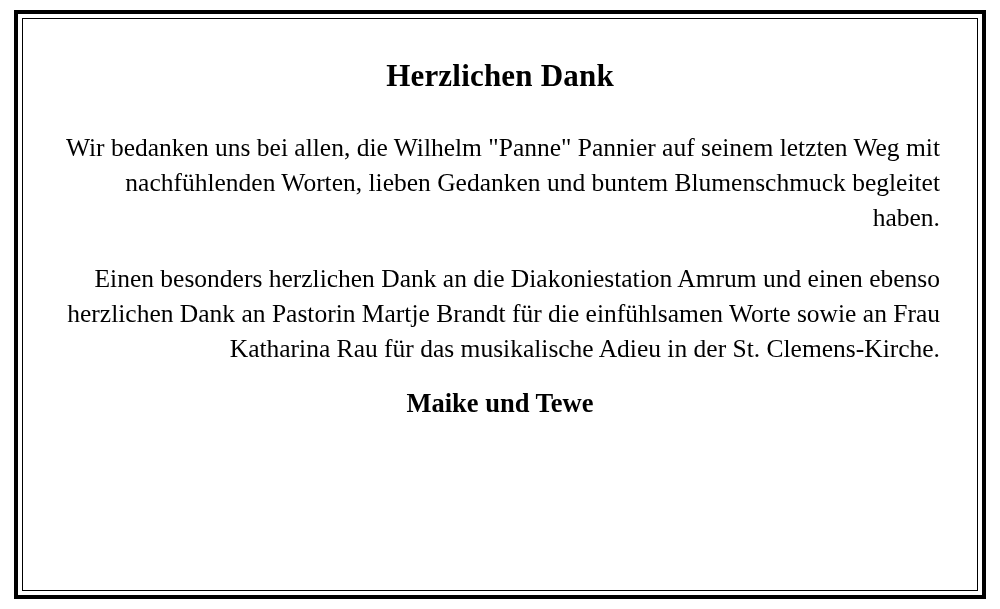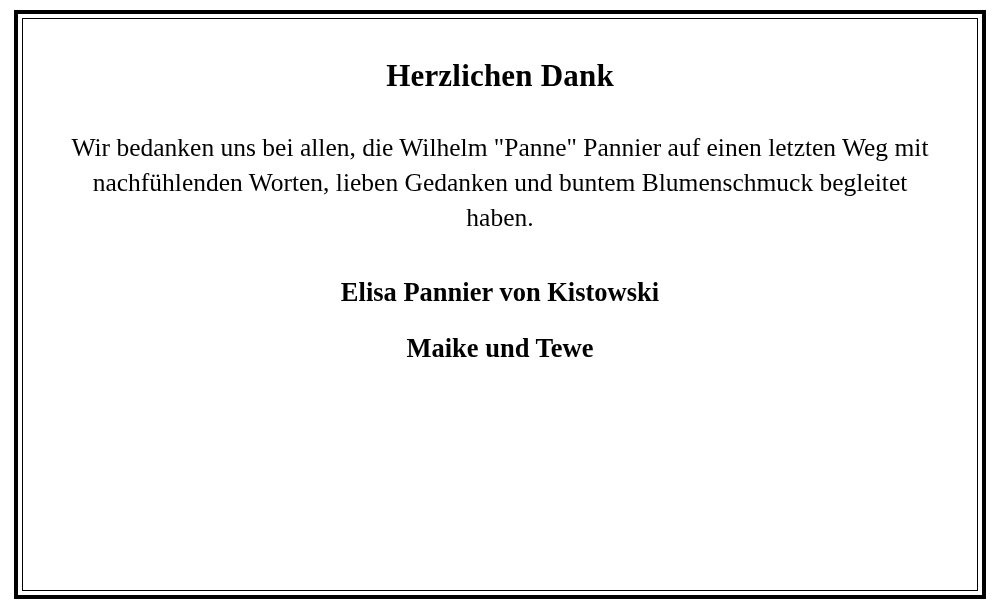--- a/index.html
+++ b/index.html
@@ -44,21 +44,21 @@
   .content {
     position: absolute;
     left: 40px;
     right: 40px;
     top: 40px;
     bottom: 34px;
     display: flex;
     flex-direction: column;
     align-items: center;
     justify-content: flex-start;
-    text-align: center;
+    text-align: right;
   }
   .heading {
     font-weight: bold;
     font-size: 31px;
     line-height: 40px;
     letter-spacing: 0.2px;
     margin: 0;
   }
   .heading.line1 { margin-top: 16px; }
   .heading.line2 { margin-top: 4px; }
@@ -84,19 +84,19 @@
 </head>
 <body>
 
 <div class="page">
   <div class="frame-outer"></div>
   <div class="frame-inner"></div>
 
   <div class="content">
     <div class="heading line1">Herzlichen Dank</div>
 
-    <p class="para p1">Wir bedanken uns bei allen, die Wilhelm "Panne" Pannier auf einen letzten Weg mit nachfühlenden Worten, lieben Gedanken und buntem Blumenschmuck begleitet haben.</p>
+    <p class="para p1">Wir bedanken uns bei allen, die Wilhelm "Panne" Pannier auf seinem letzten Weg mit nachfühlenden Worten, lieben Gedanken und buntem Blumenschmuck begleitet haben.</p>
 
+    <p class="para p2">Einen besonders herzlichen Dank an die Diakoniestation Amrum und einen ebenso herzlichen Dank an Pastorin Martje Brandt für die einfühlsamen Worte sowie an Frau Katharina Rau für das musikalische Adieu in der St. Clemens-Kirche.</p>
 
-    <div class="signature s1">Elisa Pannier von Kistowski</div>
     <div class="signature s2">Maike und Tewe</div>
   </div>
 </div>
 
 </body></html>

